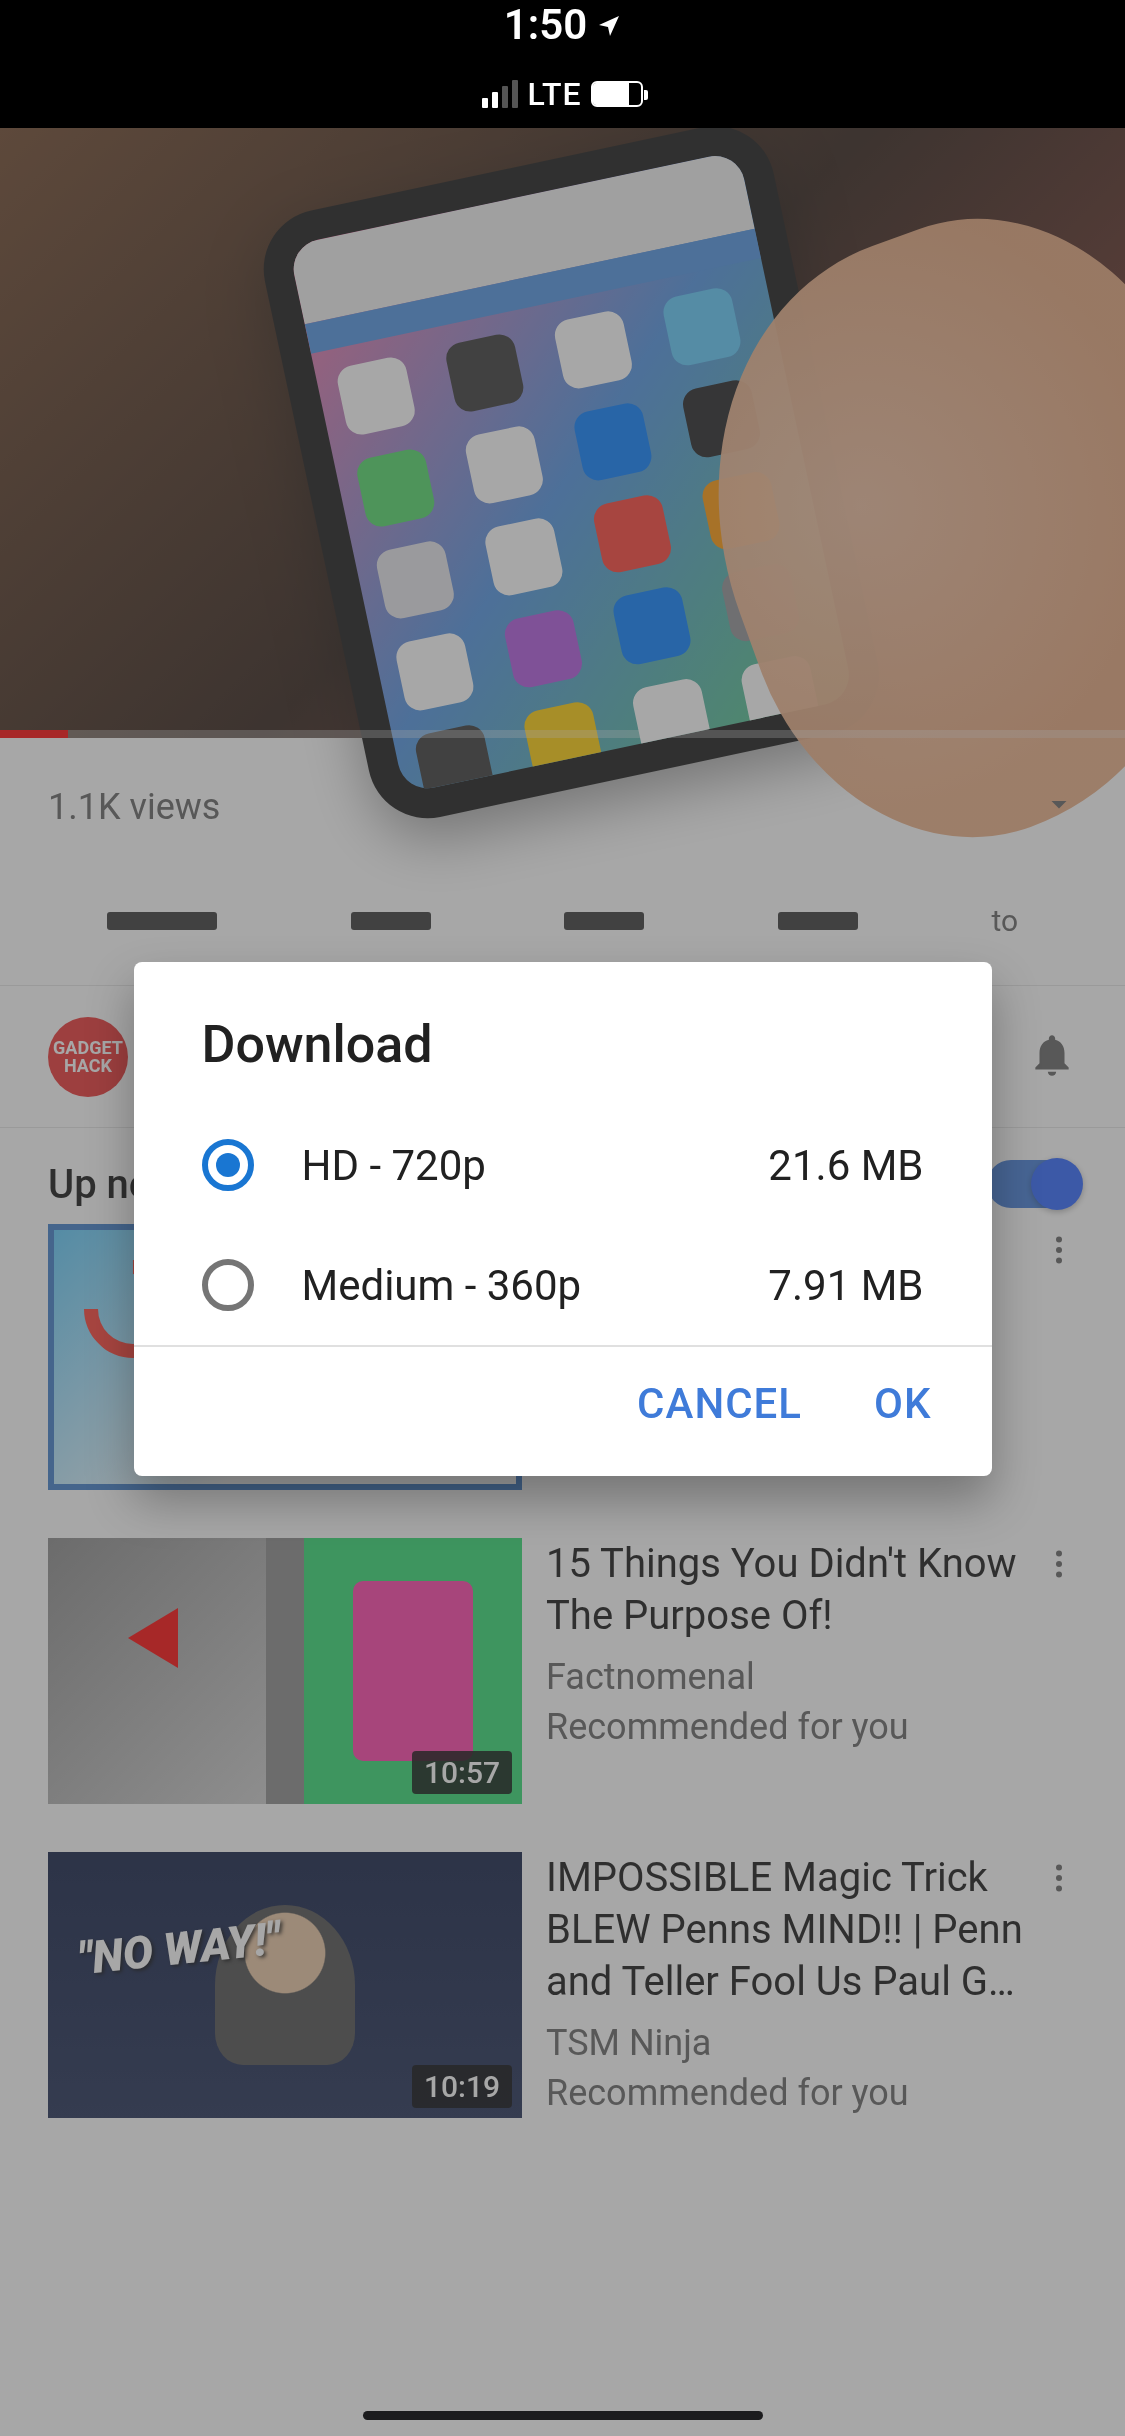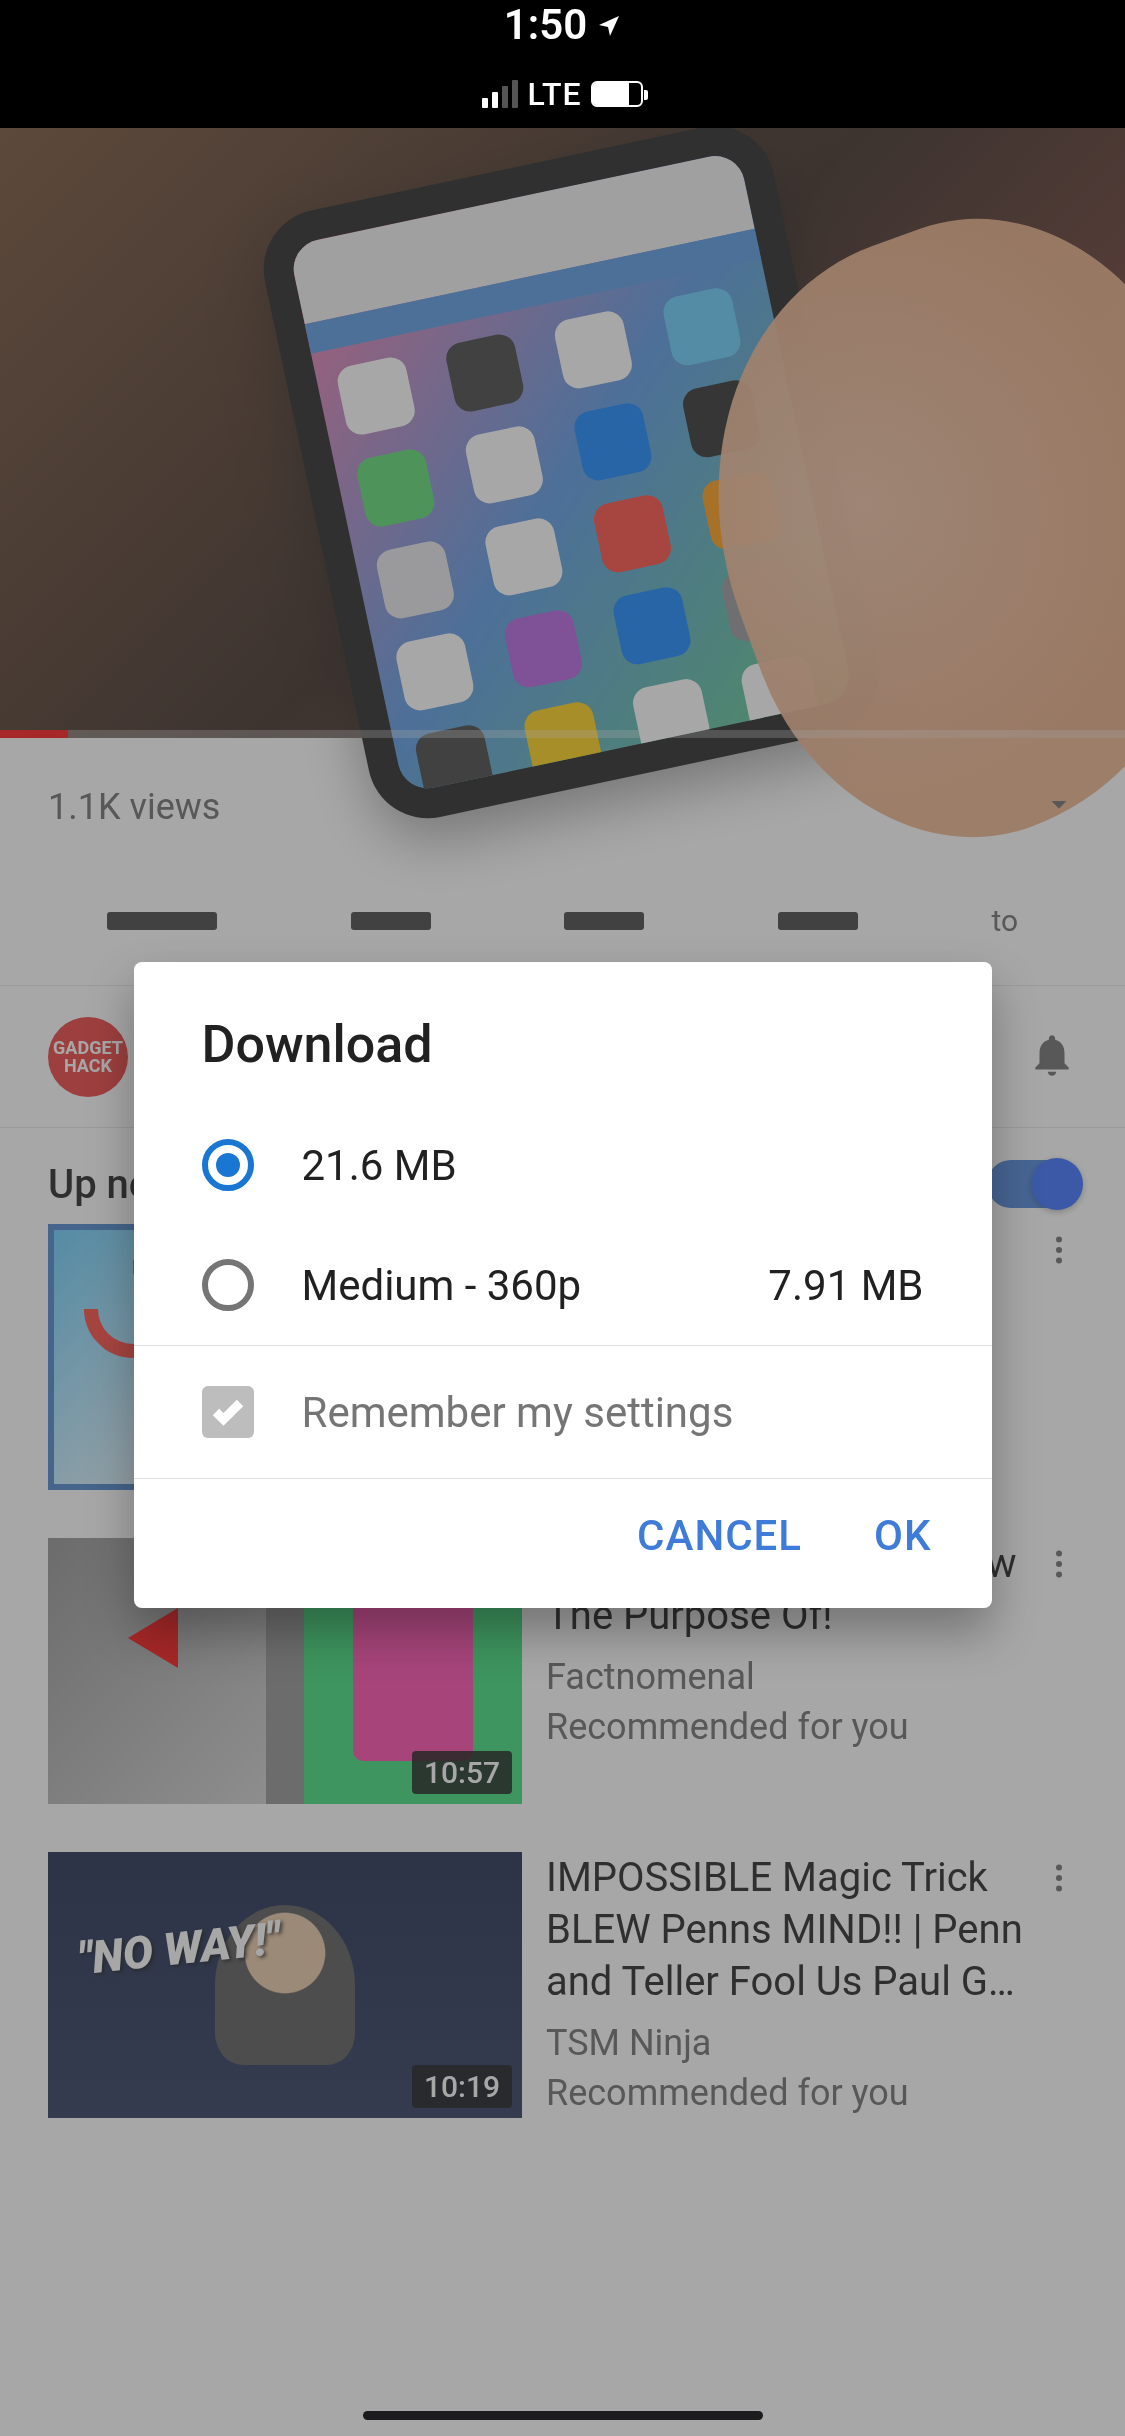--- a/index.html
+++ b/index.html
@@ -294,39 +294,32 @@
 
   </div>
 
   <div class="scrim"></div>
 
   <div class="dialog">
     <div class="dialog-title">Download</div>
 
     <div class="radio-row">
       <div class="radio selected"></div>
+      <span class="radio-label">HD - 720p</span>
       <span class="radio-size">21.6 MB</span>
     </div>
 
     <div class="radio-row">
       <div class="radio"></div>
       <span class="radio-label">Medium - 360p</span>
       <span class="radio-size">7.91 MB</span>
     </div>
 
     <div class="divider"></div>
 
-    <div class="check-row">
-      <div class="checkbox">
-        <svg viewBox="0 0 24 24">
-            <path d="M4 12l5 5L20 6"></path>
-          </svg>
-      </div>
-      <span class="check-label">Remember my settings</span>
-    </div>
 
     <div class="divider"></div>
 
     <div class="dialog-actions">
       <span class="dialog-btn">CANCEL</span>
       <span class="dialog-btn">OK</span>
     </div>
   </div>
 
   <div class="home-indicator"></div>

